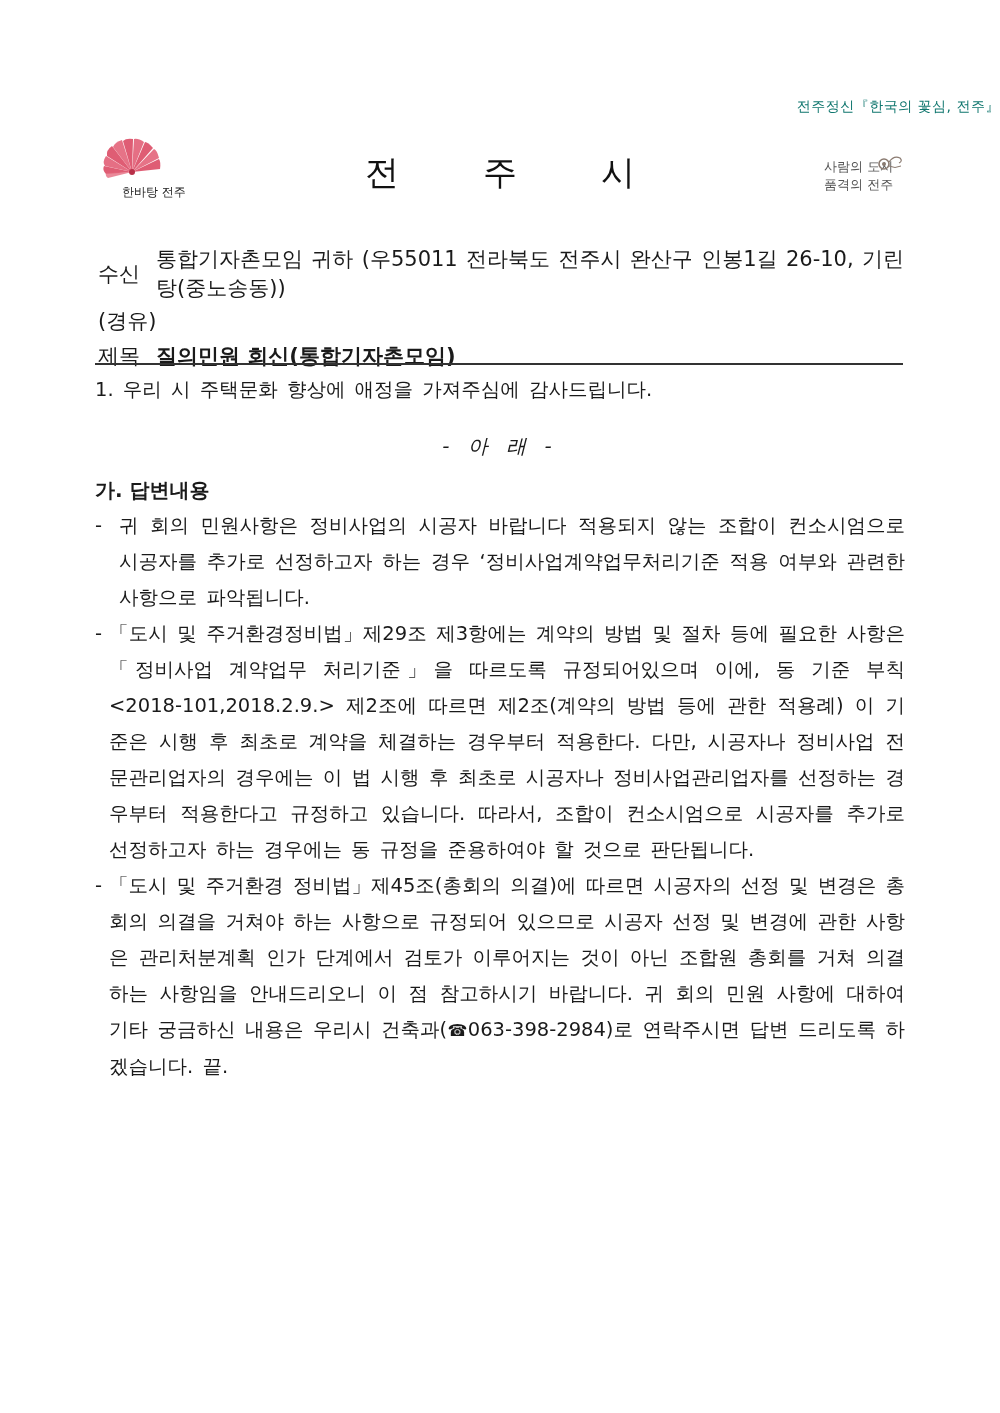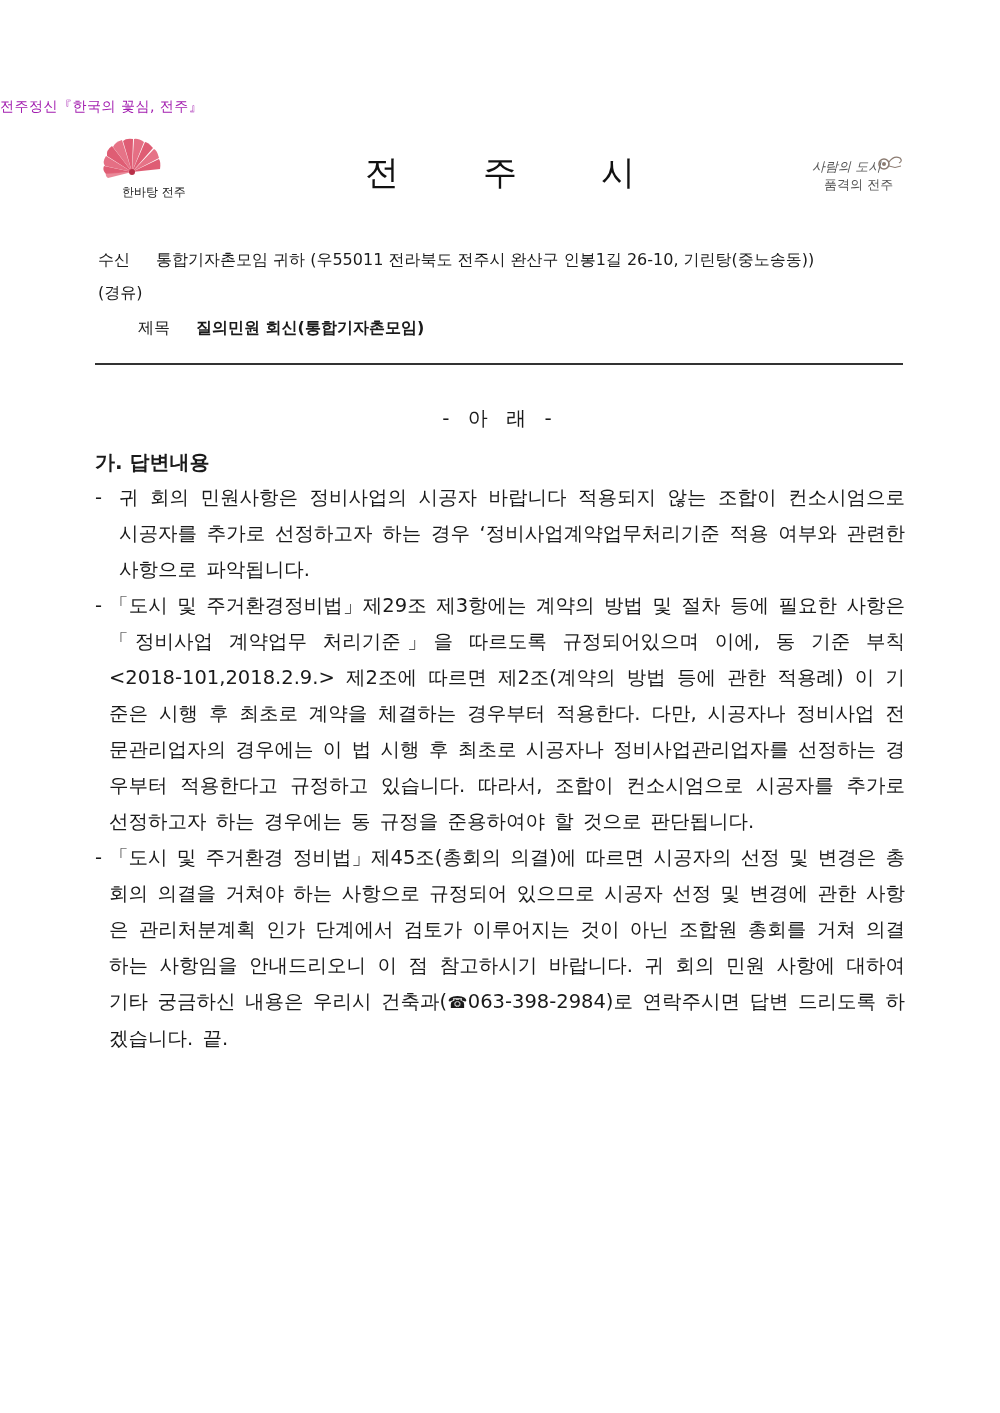--- a/index.html
+++ b/index.html
@@ -13,23 +13,23 @@
       position: relative;
       overflow: hidden;
       font-family: "DejaVu Sans", "Liberation Sans", sans-serif;
       color: #1a1a1a;
     }
     .motto {
       position: absolute;
       top: 98px;
       left: 0;
       width: 1000px;
-      text-align: left;
+      text-align: right;
       font-size: 14px;
-      color: #a21caf;
+      color: #0f766e;
       letter-spacing: 0.5px;
     }
     .logo-left {
       position: absolute;
       left: 100px;
       top: 138px;
       width: 100px;
       height: 70px;
     }
     .logo-right {
@@ -40,21 +40,21 @@
       height: 50px;
     }
     .logo-right .line1,
     .logo-right .line2 {
       position: absolute;
       font-family: "DejaVu Serif", "Liberation Serif", serif;
       font-size: 13px;
       color: #555;
       white-space: nowrap;
     }
-    .logo-right .line1 { left: 12px; top: 6px; font-style: italic; }
+    .logo-right .line1 { left: 24px; top: 6px; }
     .logo-right .line2 { left: 24px; top: 24px; }
     .logo-right .swirl {
       position: absolute;
       left: 76px;
       top: 0px;
     }
     .org-title {
       position: absolute;
       top: 150px;
       left: 0;
@@ -68,21 +68,21 @@
     .org-title span {
       display: inline-block;
       width: 118px;
       text-align: center;
     }
     .header-block {
       position: absolute;
       left: 98px;
       top: 245px;
       width: 806px;
-      font-size: 16px;
+      font-size: 21px;
       line-height: 29px;
     }
     .row-recv {
       display: flex;
       align-items: center;
     }
     .row-recv .label {
       width: 58px;
       flex: none;
     }
@@ -90,21 +90,20 @@
       flex: 1;
       text-align: justify;
       text-align-last: left;
     }
     .row-via {
       margin-top: 4px;
     }
     .row-subject {
       margin-top: 6px;
       display: flex;
-      margin-left: 40px;
     }
     .row-subject .label {
       width: 58px;
       flex: none;
     }
     .row-subject .value {
       font-weight: bold;
     }
     .divider {
       position: absolute;
@@ -122,23 +121,24 @@
       font-size: 19.5px;
       line-height: 36px;
     }
     .para {
       text-align: justify;
       text-align-last: left;
       word-spacing: 3px;
     }
     .notice-title {
       text-align: center;
-      margin-top: 28px;
+      margin-top: 20px;
       font-size: 20px;
       letter-spacing: 6px;
+      font-style: italic;
     }
     .section-head {
       font-weight: bold;
       margin-top: 8px;
       font-size: 20px;
     }
     .bullet {
       display: flex;
     }
     .bullet .mark {
@@ -211,20 +211,21 @@
     </div>
     <div class="row-subject">
       <span class="label">제목</span>
       <span class="value">질의민원 회신(통합기자촌모임)</span>
     </div>
   </div>
 
   <div class="divider"></div>
 
   <div class="body-block">
+    <div class="para">1. 우리 시 주택문화 향상에 애정을 가져주심에 감사드립니다.</div>
 
     <div class="notice-title">- 아 래 -</div>
 
     <div class="section-head">가. 답변내용</div>
 
     <div class="bullet">
       <span class="mark hyphen-first">-</span>
       <span class="text">귀 회의 민원사항은 정비사업의 시공자 바랍니다 적용되지 않는 조합이 컨소시엄으로 시공자를 추가로 선정하고자 하는 경우 ‘정비사업계약업무처리기준 적용 여부와 관련한 사항으로 파악됩니다.</span>
     </div>
 

